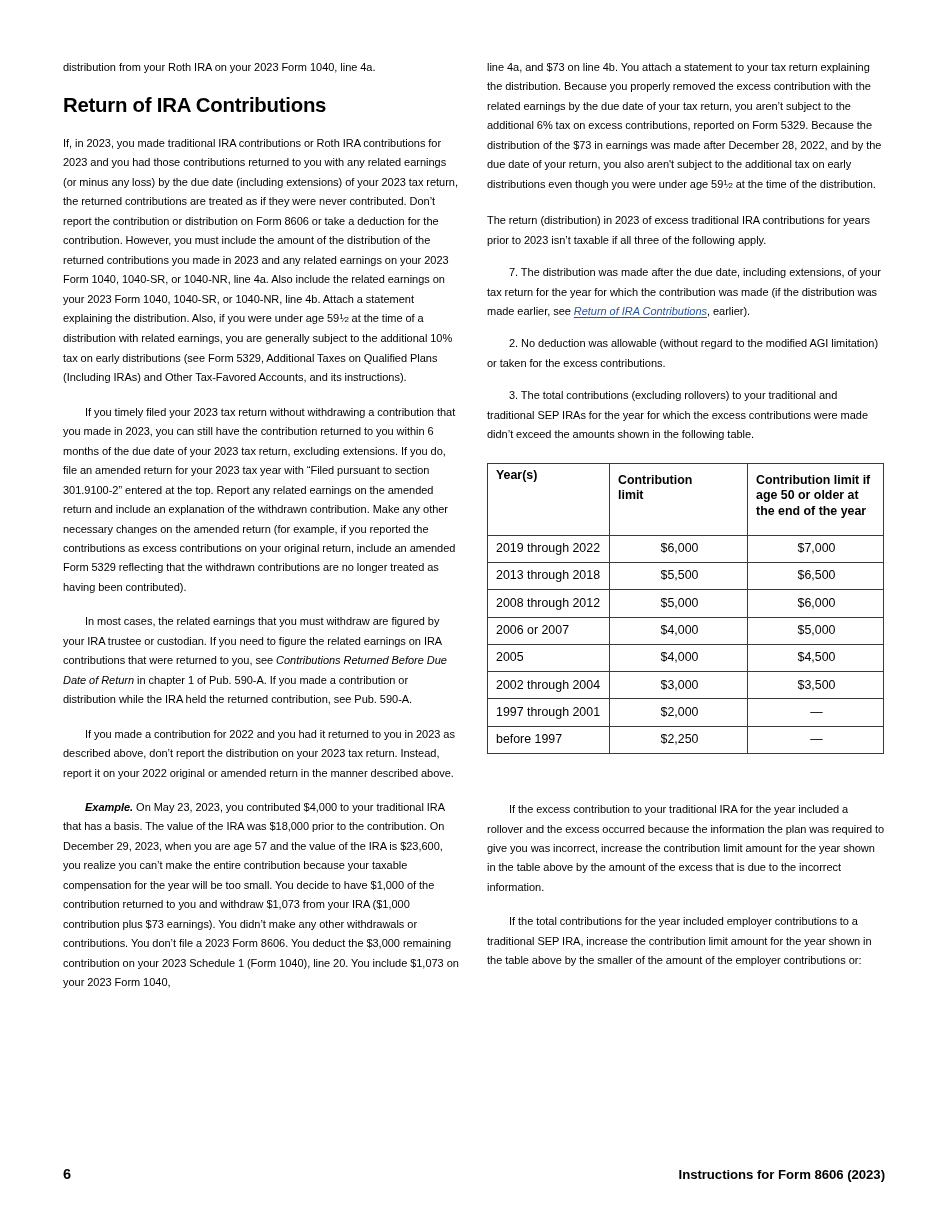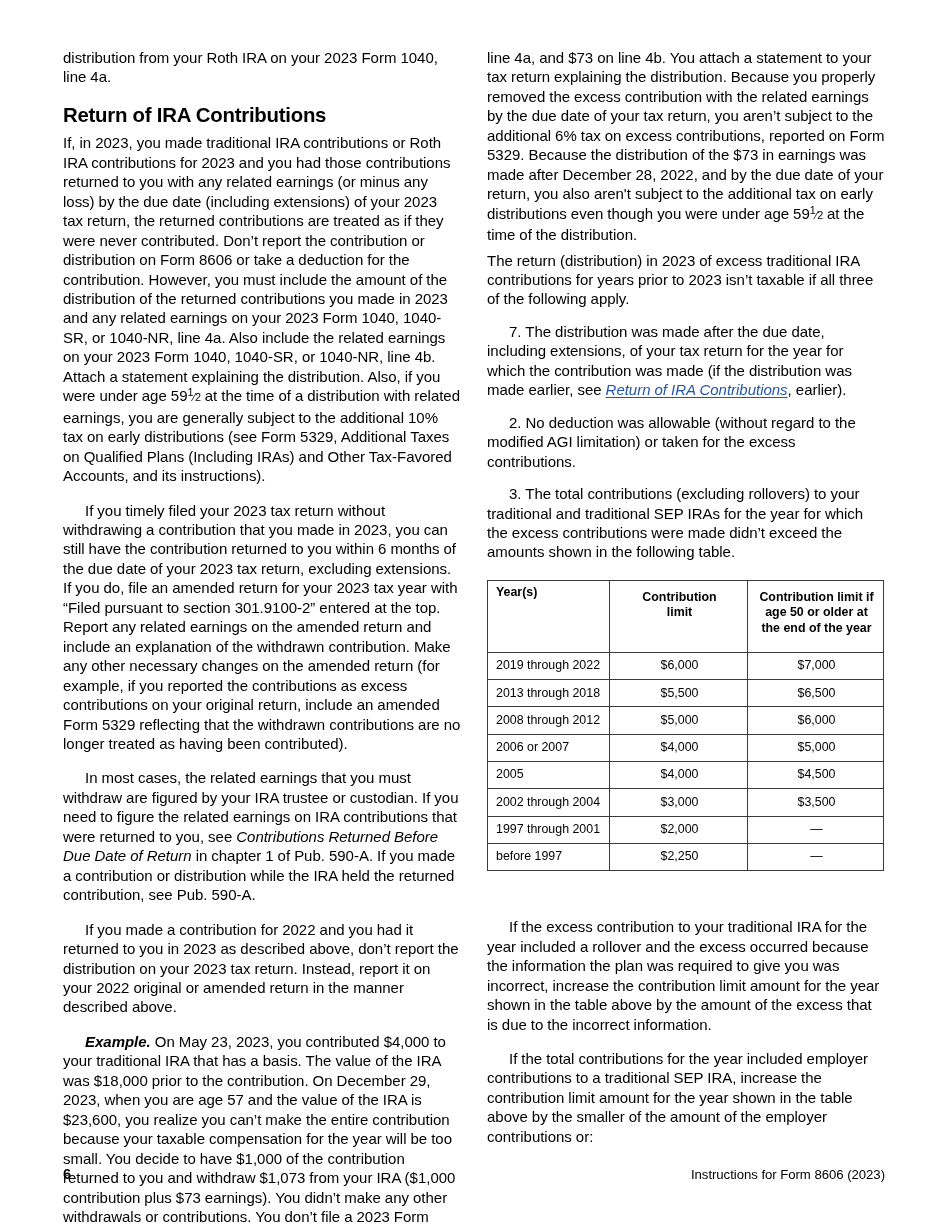--- a/index.html
+++ b/index.html
@@ -30,22 +30,22 @@
     width: 822px;
     height: 1090px;
     display: flex;
     flex-direction: row;
     justify-content: space-between;
   }
   .col {
     width: 398px;
   }
   p {
-    margin: 6px 0 0 0;
-    font-size: 15px;
+    margin: 16px 0 0 0;
+    font-size: 11px;
     line-height: 19.45px;
     text-align: left;
     letter-spacing: -0.02px;
     word-spacing: -0.1px;
   }
   p.indent {
     text-indent: 22px;
   }
   p.gap {
     margin-top: 15px;
@@ -104,21 +104,21 @@
     line-height: 15.6px;
     padding: 0;
     vertical-align: middle;
   }
   .limits-table th {
     font-weight: bold;
     height: 58px;
     padding: 4px 6px 4px 8px;
   }
   .limits-table th.c0 { text-align: left; vertical-align: top; }
-  .limits-table th.c1, .limits-table th.c2 { text-align: center; vertical-align: top; padding-top: 9px;}
+  .limits-table th.c1, .limits-table th.c2 { text-align: left; vertical-align: top; padding-top: 9px;}
   .limits-table td {
     height: 24.3px;
     padding: 1px 6px 1px 8px;
   }
   .limits-table td.c0 { text-align: left; }
   .limits-table td.c1, .limits-table td.c2 { text-align: center; }
   col.w0 { width: 122px; }
   col.w1 { width: 138px; }
   col.w2 { width: 136px; }
 
@@ -132,21 +132,21 @@
     flex-direction: row;
     justify-content: space-between;
     align-items: baseline;
   }
   .footer .pagenum {
     font-size: 14.5px;
     font-weight: bold;
   }
   .footer .formref {
     font-size: 13.2px;
-    font-weight: normal;
+    font-weight: bold;
     letter-spacing: -0.05px;
   }
 </style>
 </head>
 <body>
 
 <div class="page">
 
   <div class="columns">
 

